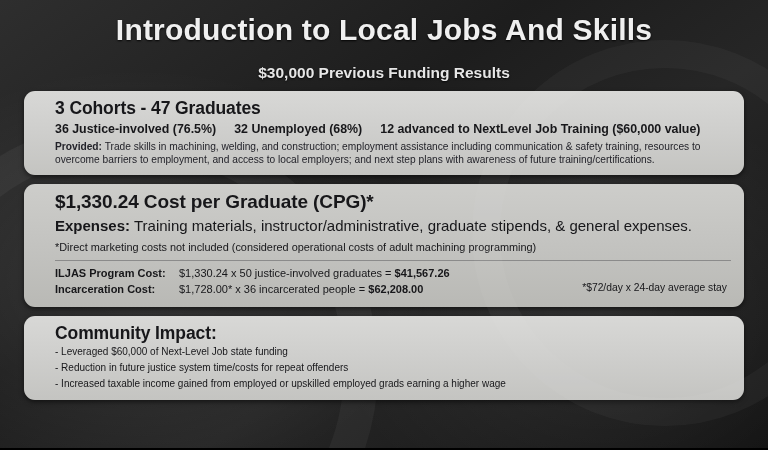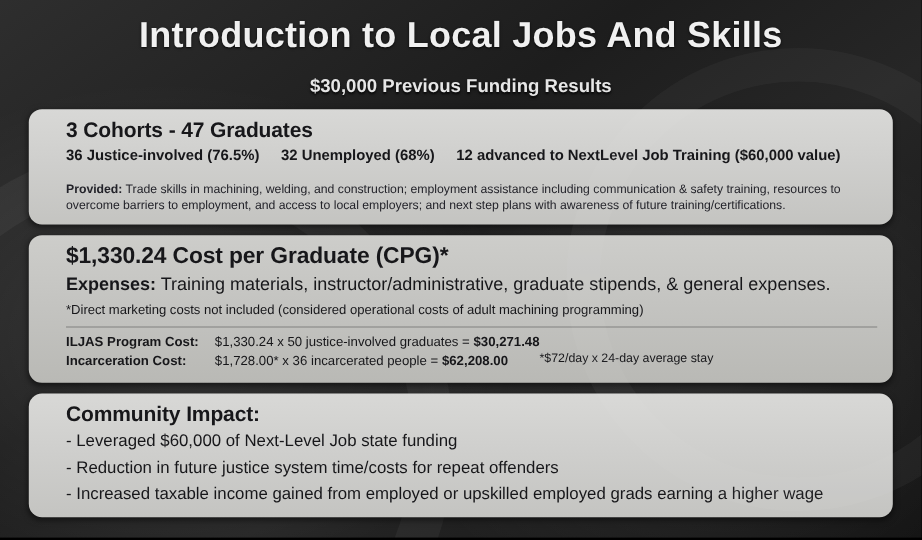--- a/index.html
+++ b/index.html
@@ -96,21 +96,21 @@
     font-weight: bold;
     letter-spacing: -0.1px;
   }
   .card h2.big {
     font-size: 19px;
   }
 
   .stat-row {
     font-size: 12.4px;
     font-weight: bold;
-    margin: 2px 0 16px 0;
+    margin: 2px 0 4px 0;
     display: flex;
     gap: 16px;
     flex-wrap: wrap;
     align-items: center;
   }
   .stat-row .s2 { margin-left: 2px; }
 
   .fine {
     font-size: 10.2px;
     line-height: 1.28;
@@ -132,20 +132,22 @@
 
   .divider {
     height: 1px;
     background: rgba(40,40,45,0.35);
     margin: 7px 0 5px 0;
   }
 
   .cost-block {
     display: flex;
     align-items: flex-start;
+    justify-content: space-between;
+    gap: 10px;
   }
   .cost-lines { font-size: 11px; line-height: 1.45; }
   .cost-lines .row { display: flex; }
   .cost-lines .label {
     font-weight: bold;
     width: 124px;
     flex: 0 0 124px;
   }
   .cost-lines .value { white-space: nowrap; }
   .cost-lines .value b { font-weight: bold; }
@@ -157,21 +159,21 @@
   }
 
   .impact h2 {
     font-size: 17.5px;
     margin-bottom: 0;
   }
   .impact ul {
     margin: 0;
     padding: 0;
     list-style: none;
-    font-size: 14px;
+    font-size: 10px;
     line-height: 1.58;
   }
   .impact li::before {
     content: "- ";
   }
 </style>
 </head>
 <body>
 
 <div id="page">
@@ -202,21 +204,21 @@
         <span>Training materials, instructor/administrative, graduate stipends, &amp; general expenses.</span>
       </div>
       <div class="note">*Direct marketing costs not included (considered operational costs of adult machining programming)</div>
 
       <div class="divider"></div>
 
       <div class="cost-block">
         <div class="cost-lines">
           <div class="row">
             <span class="label">ILJAS Program Cost:</span>
-            <span class="value"><span>$1,330.24 x 50 justice-involved graduates = </span><b>$30,271.48</b></span>
+            <span class="value"><span>$1,330.24 x 50 justice-involved graduates = </span><b>$41,567.26</b></span>
           </div>
           <div class="row">
             <span class="label">Incarceration Cost:</span>
             <span class="value"><span>$1,728.00* x 36 incarcerated people = </span><b>$62,208.00</b></span>
           </div>
         </div>
         <div class="stay-note">*$72/day x 24-day average stay</div>
       </div>
     </div>
 

